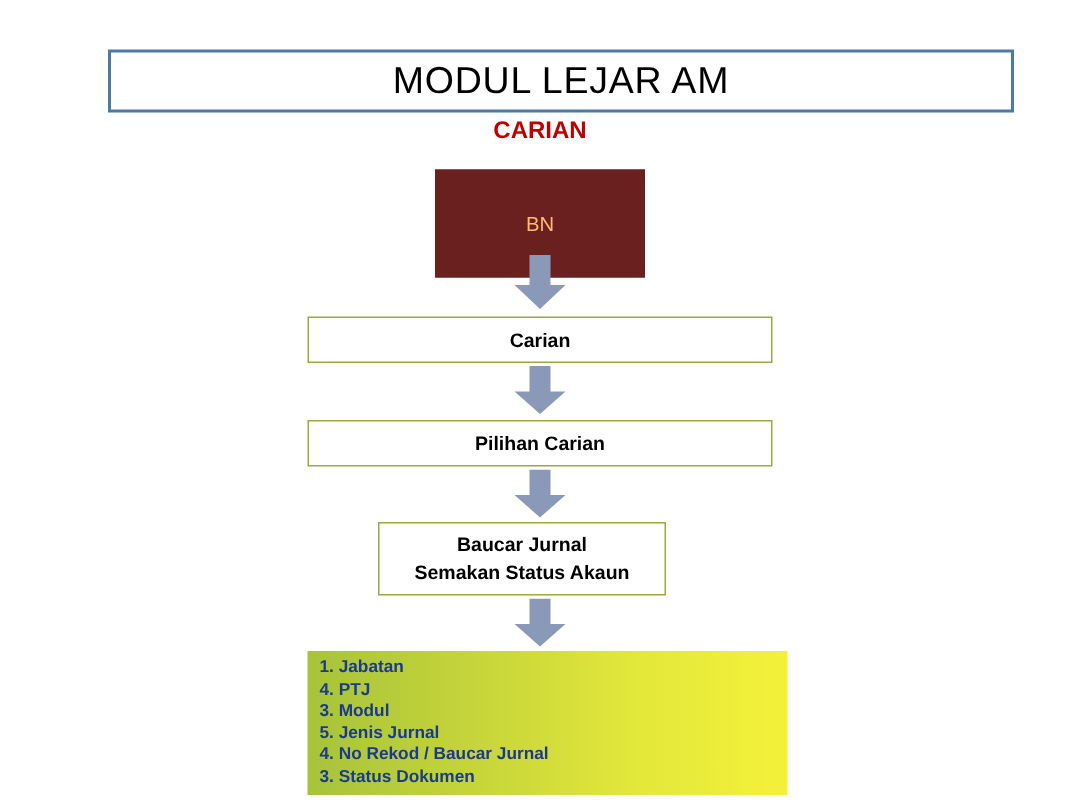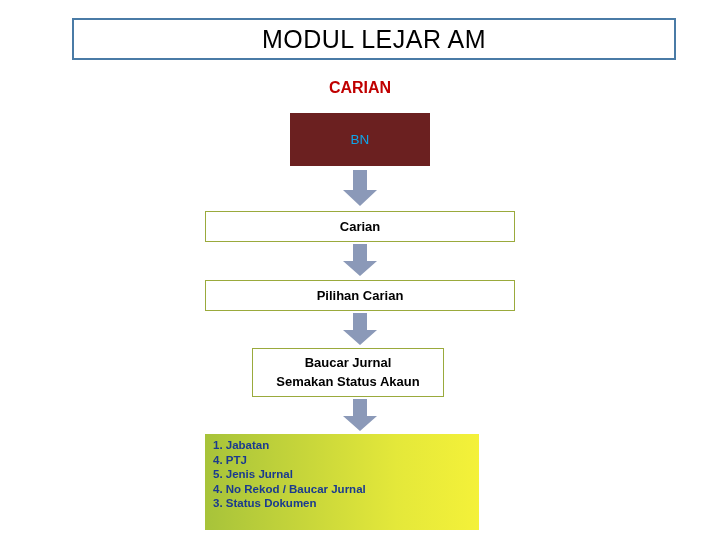--- a/index.html
+++ b/index.html
@@ -16,21 +16,21 @@
   #page {
     position: relative;
     width: 720px;
     height: 540px;
   }
 
   
   .title-box {
     position: absolute;
     left: 72px;
-    top: 18px;
+    top: 33px;
     width: 604px;
     height: 42px;
     border: 2px solid #4a7ba6;
     background: #ffffff;
     box-sizing: border-box;
     display: flex;
     align-items: center;
     justify-content: center;
   }
   .title-text {
@@ -60,24 +60,24 @@
     flex-direction: column;
     align-items: center;
     justify-content: center;
     text-align: center;
   }
 
   .box-bn {
     left: 290px;
     top: 113px;
     width: 140px;
-    height: 53px;
+    height: 72px;
     background: #6b2020;
     border: 1px solid #6b2020;
-    color: #0ea5e9;
+    color: #fdba74;
     font-size: 13.5px;
   }
 
   .box-carian {
     left: 205px;
     top: 211px;
     width: 310px;
     height: 31px;
     background: #ffffff;
     border: 1.5px solid #9aaa3c;
@@ -123,21 +123,21 @@
   .arrow-1 { left: 340px; top: 170px; height: 38px; }
   .arrow-2 { left: 340px; top: 244px; height: 34px; }
   .arrow-3 { left: 340px; top: 313px; height: 34px; }
   .arrow-4 { left: 340px; top: 399px; height: 34px; }
 
   
   .list-panel {
     position: absolute;
     left: 205px;
     top: 434px;
-    width: 274px;
+    width: 320px;
     height: 96px;
     background: linear-gradient(to right, #a7c33a 0%, #c6d53a 35%, #e4e83a 70%, #f4f139 100%);
     box-sizing: border-box;
     padding: 4px 0 0 8px;
   }
   .list-item {
     font-size: 11.5px;
     font-weight: bold;
     color: #1a3a8f;
     line-height: 14.6px;
@@ -192,18 +192,19 @@
 
   <div class="arrow arrow-4">
     <svg width="40" height="34" viewBox="0 0 40 34">
       <polygon points="13,0 27,0 27,17 37,17 20,32 3,17 13,17" fill="#8b99b8"></polygon>
     </svg>
   </div>
 
   <div class="list-panel">
     <div class="list-item">1. Jabatan</div>
     <div class="list-item">4. PTJ</div>
+    <div class="list-item">3. Modul</div>
     <div class="list-item">5. Jenis Jurnal</div>
     <div class="list-item">4. No Rekod / Baucar Jurnal</div>
     <div class="list-item">3. Status Dokumen</div>
   </div>
 
 </div>
 
 </body></html>

